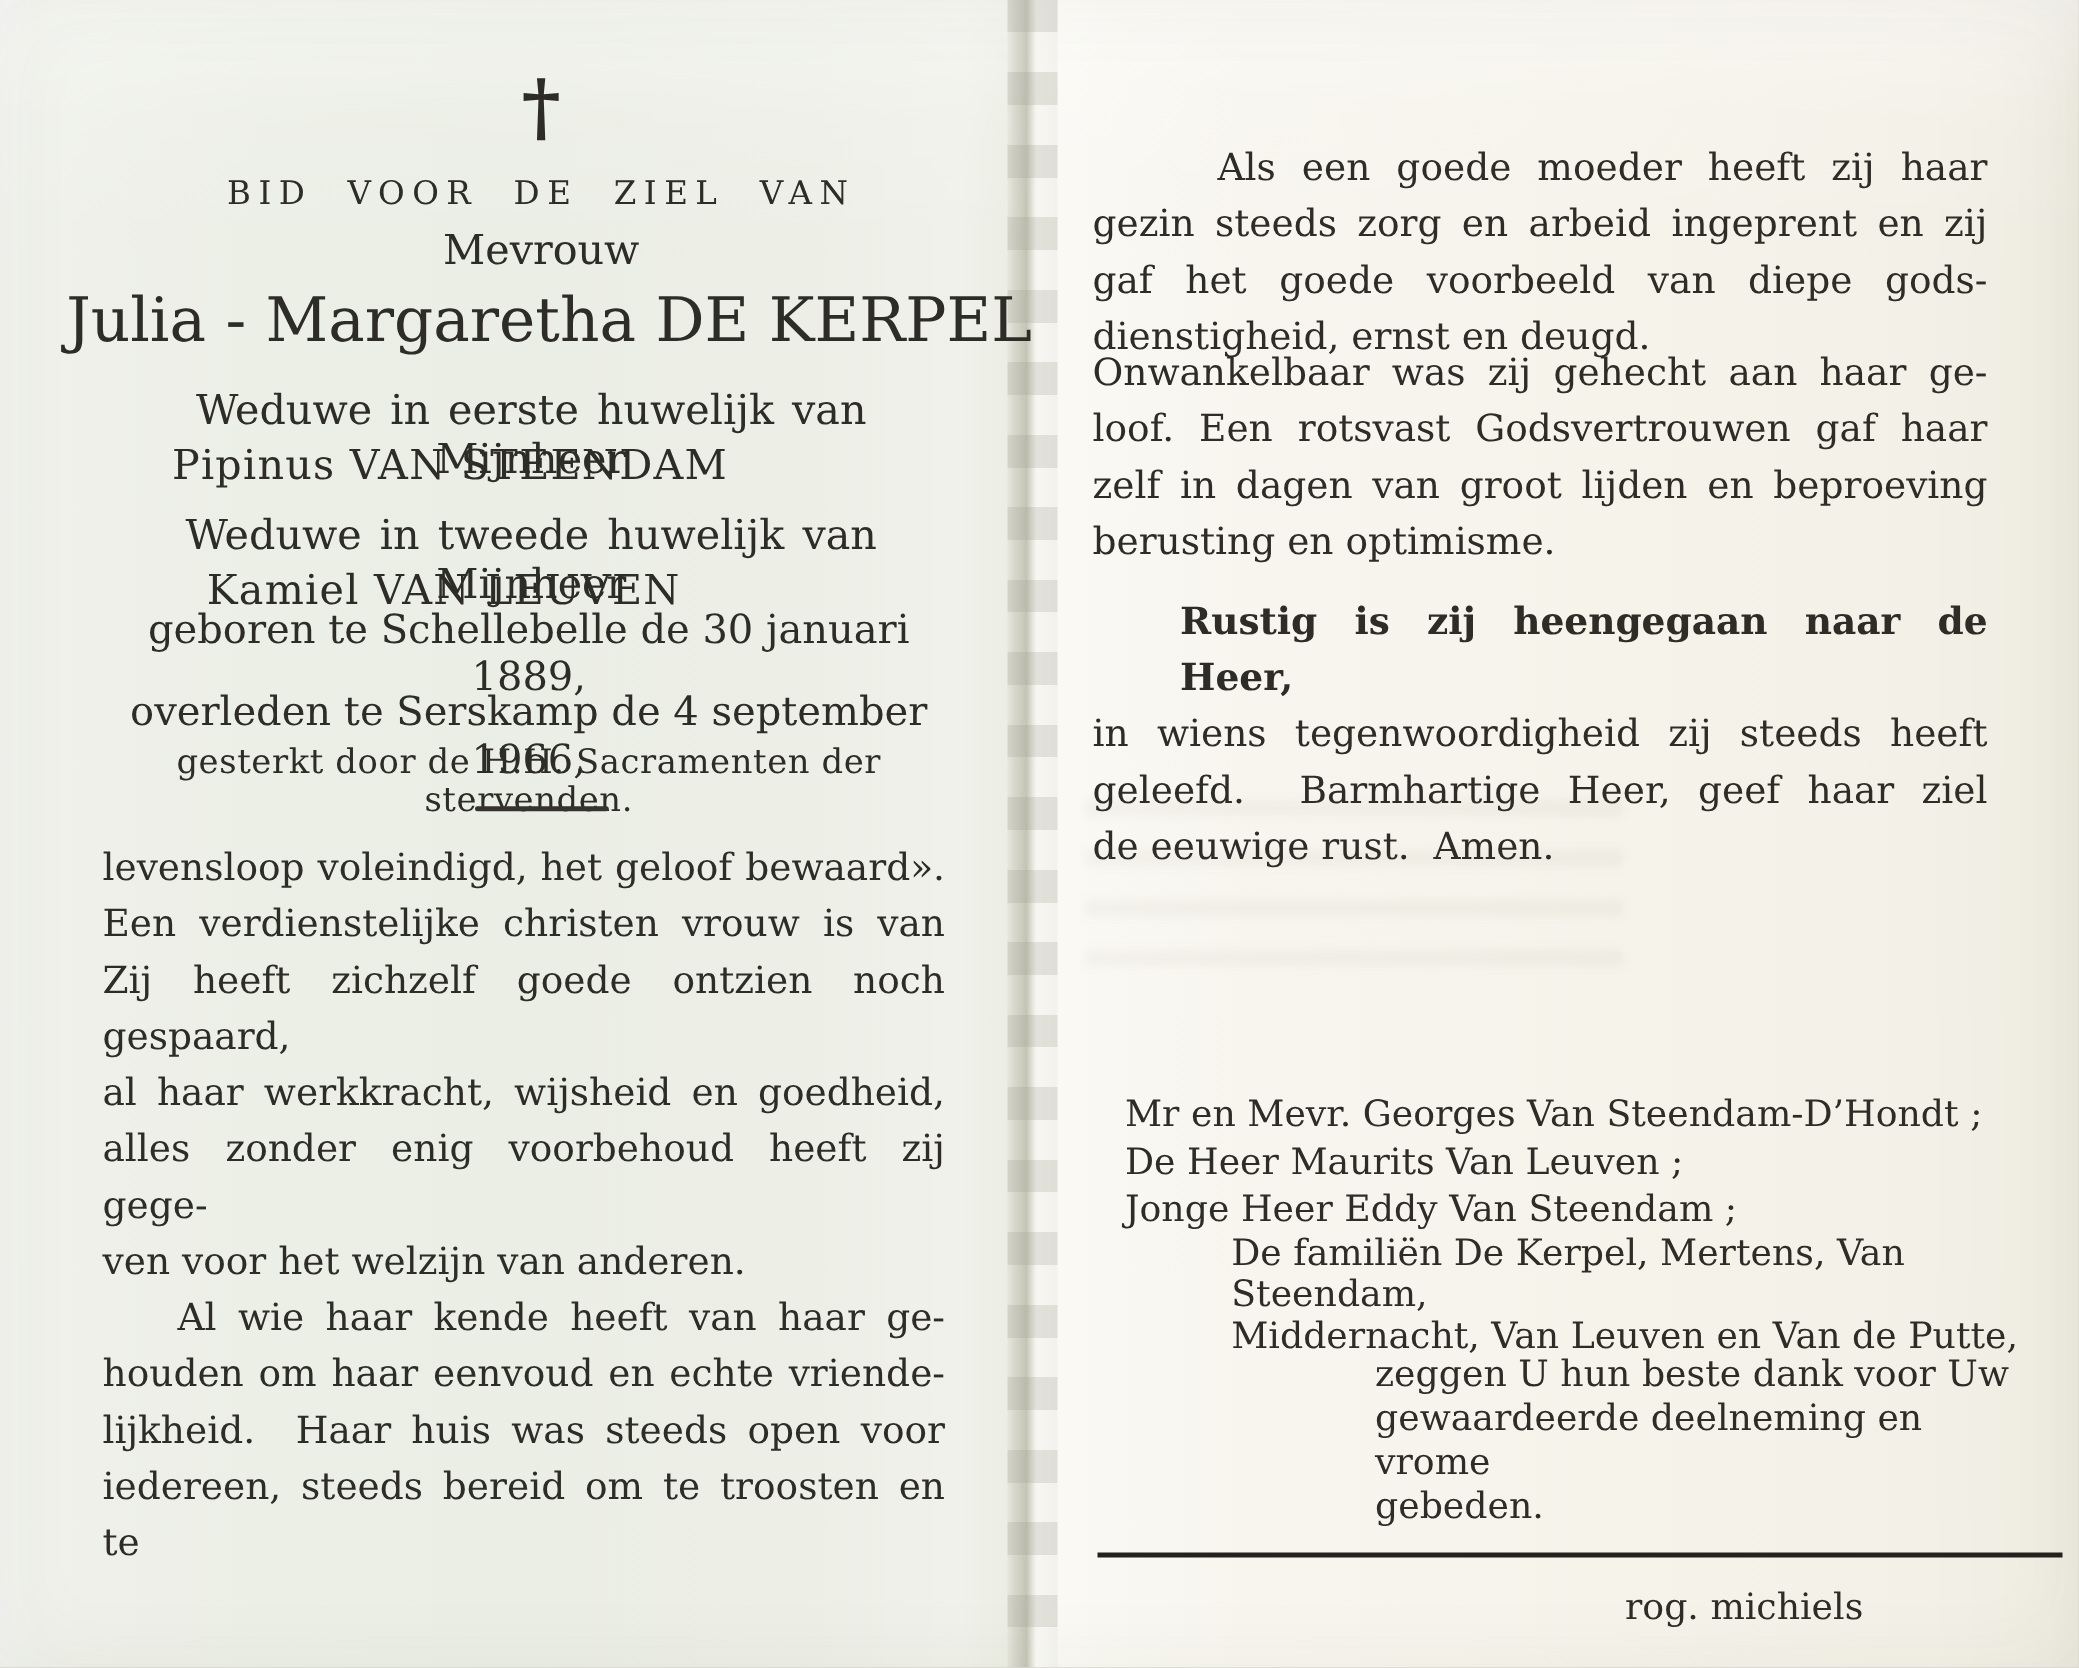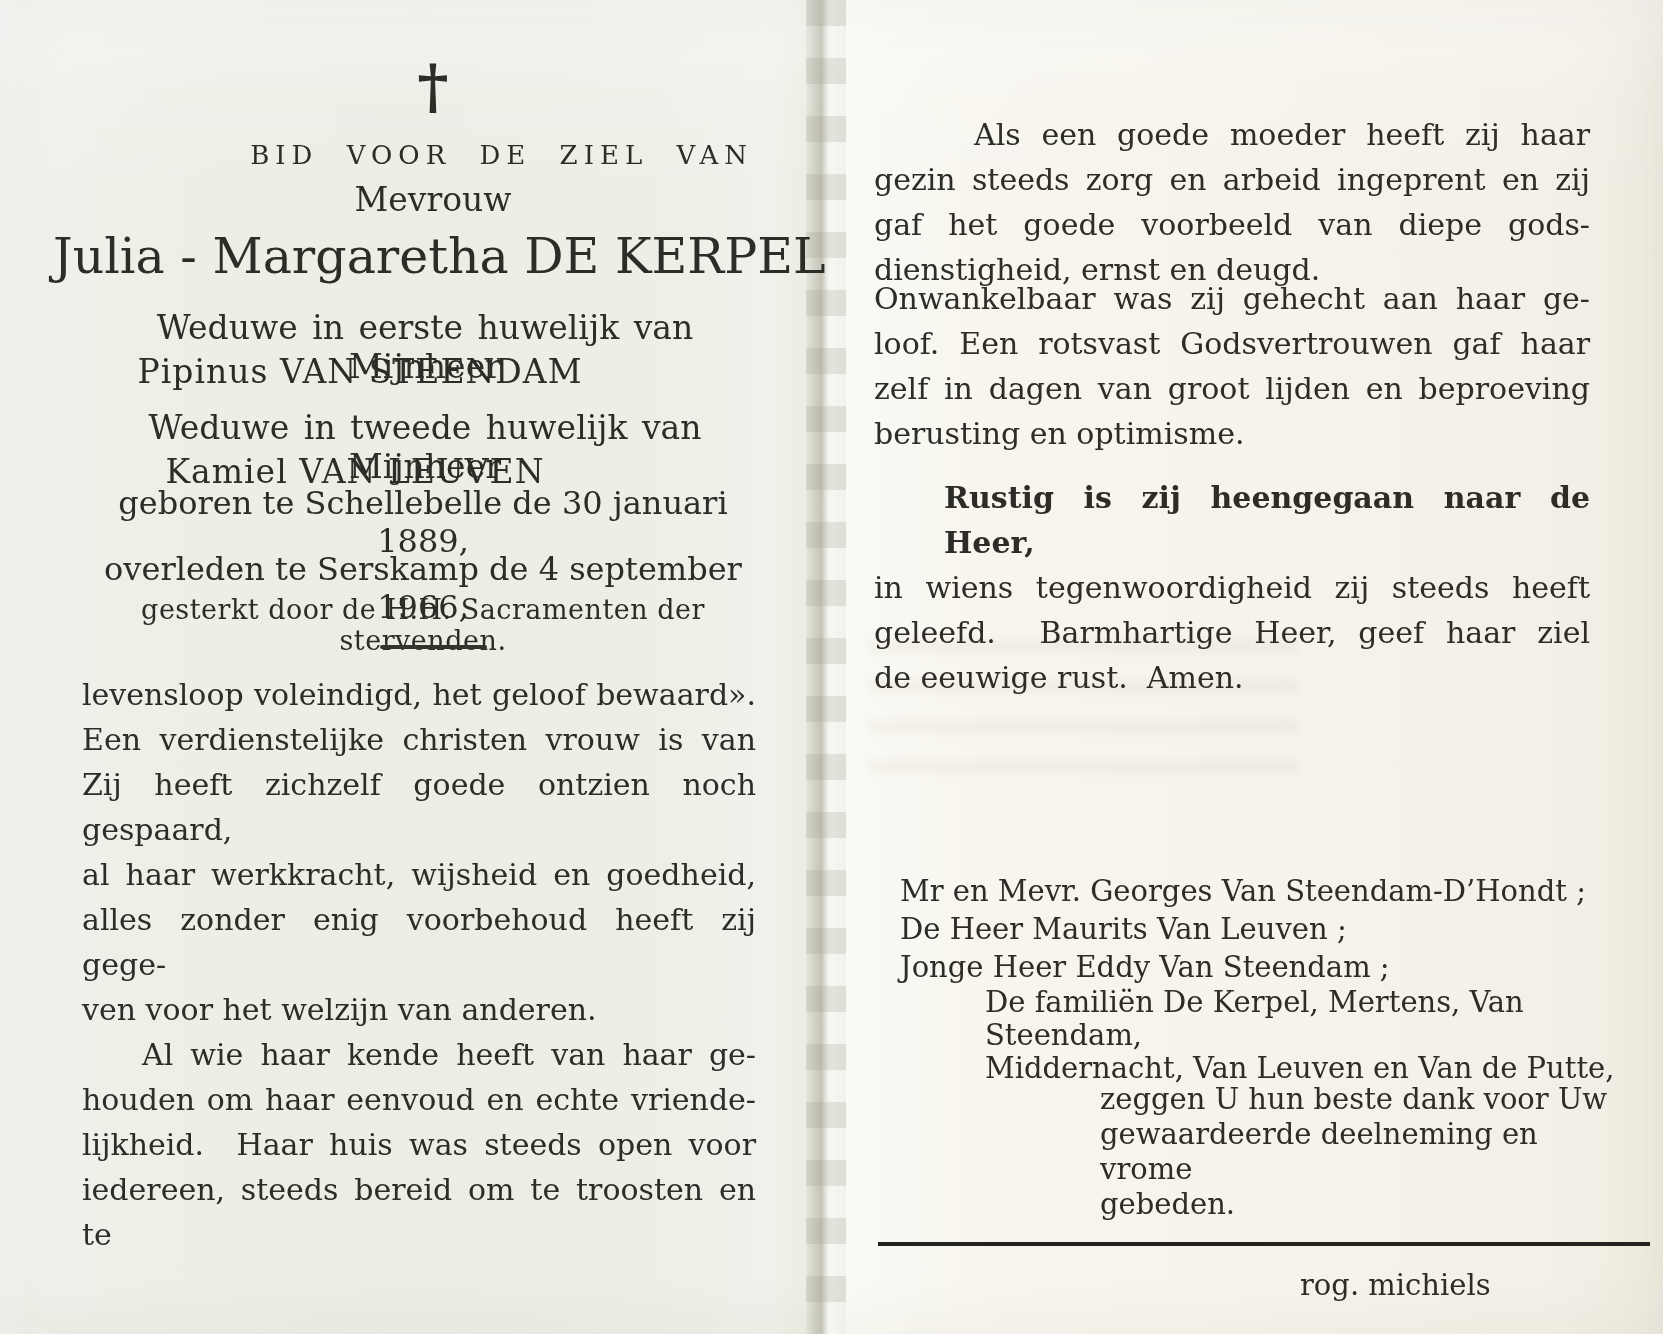--- a/index.html
+++ b/index.html
@@ -28,21 +28,21 @@
       linear-gradient(90deg, rgba(200,200,186,0) 0, rgba(168,168,152,0.38) 38%, rgba(255,255,252,0.95) 58%, rgba(250,250,244,0.25) 100%);
     filter:blur(0.6px);
   }
   .ghost{
     position:absolute;left:868px;top:640px;width:430px;height:150px;
     background:repeating-linear-gradient(180deg, rgba(110,105,85,0.05) 0 13px, rgba(0,0,0,0) 13px 40px);
     filter:blur(4px);
   }
   
   .cross{left:373px;top:56px;width:120px;font-size:60px;font-weight:bold;line-height:1;}
-  .invocation{left:113px;top:140px;width:640px;font-size:26px;letter-spacing:6px;word-spacing:14px;text-align:right;}
+  .invocation{left:113px;top:140px;width:640px;font-size:26px;letter-spacing:6px;word-spacing:14px;}
   .honorific{left:113px;top:180px;width:640px;font-size:33px;}
   .deceased-name{left:53px;top:228px;width:760px;font-size:49px;white-space:nowrap;}
   .widow-role1{left:95px;top:308px;width:660px;font-size:33px;word-spacing:4px;}
   .husband1{left:80px;top:352px;width:560px;font-size:33px;letter-spacing:1px;}
   .widow-role2{left:95px;top:408px;width:660px;font-size:33px;word-spacing:4px;}
   .husband2{left:80px;top:452px;width:550px;font-size:33px;letter-spacing:1px;}
   .birth-line{left:85px;top:484px;width:676px;font-size:32px;}
   .death-line{left:85px;top:550px;width:676px;font-size:32px;}
   .sacraments-line{left:85px;top:594px;width:676px;font-size:27px;letter-spacing:0.5px;}
   .divider{left:380px;top:645px;width:107px;height:4px;background:#35332d;border-radius:2px;}

